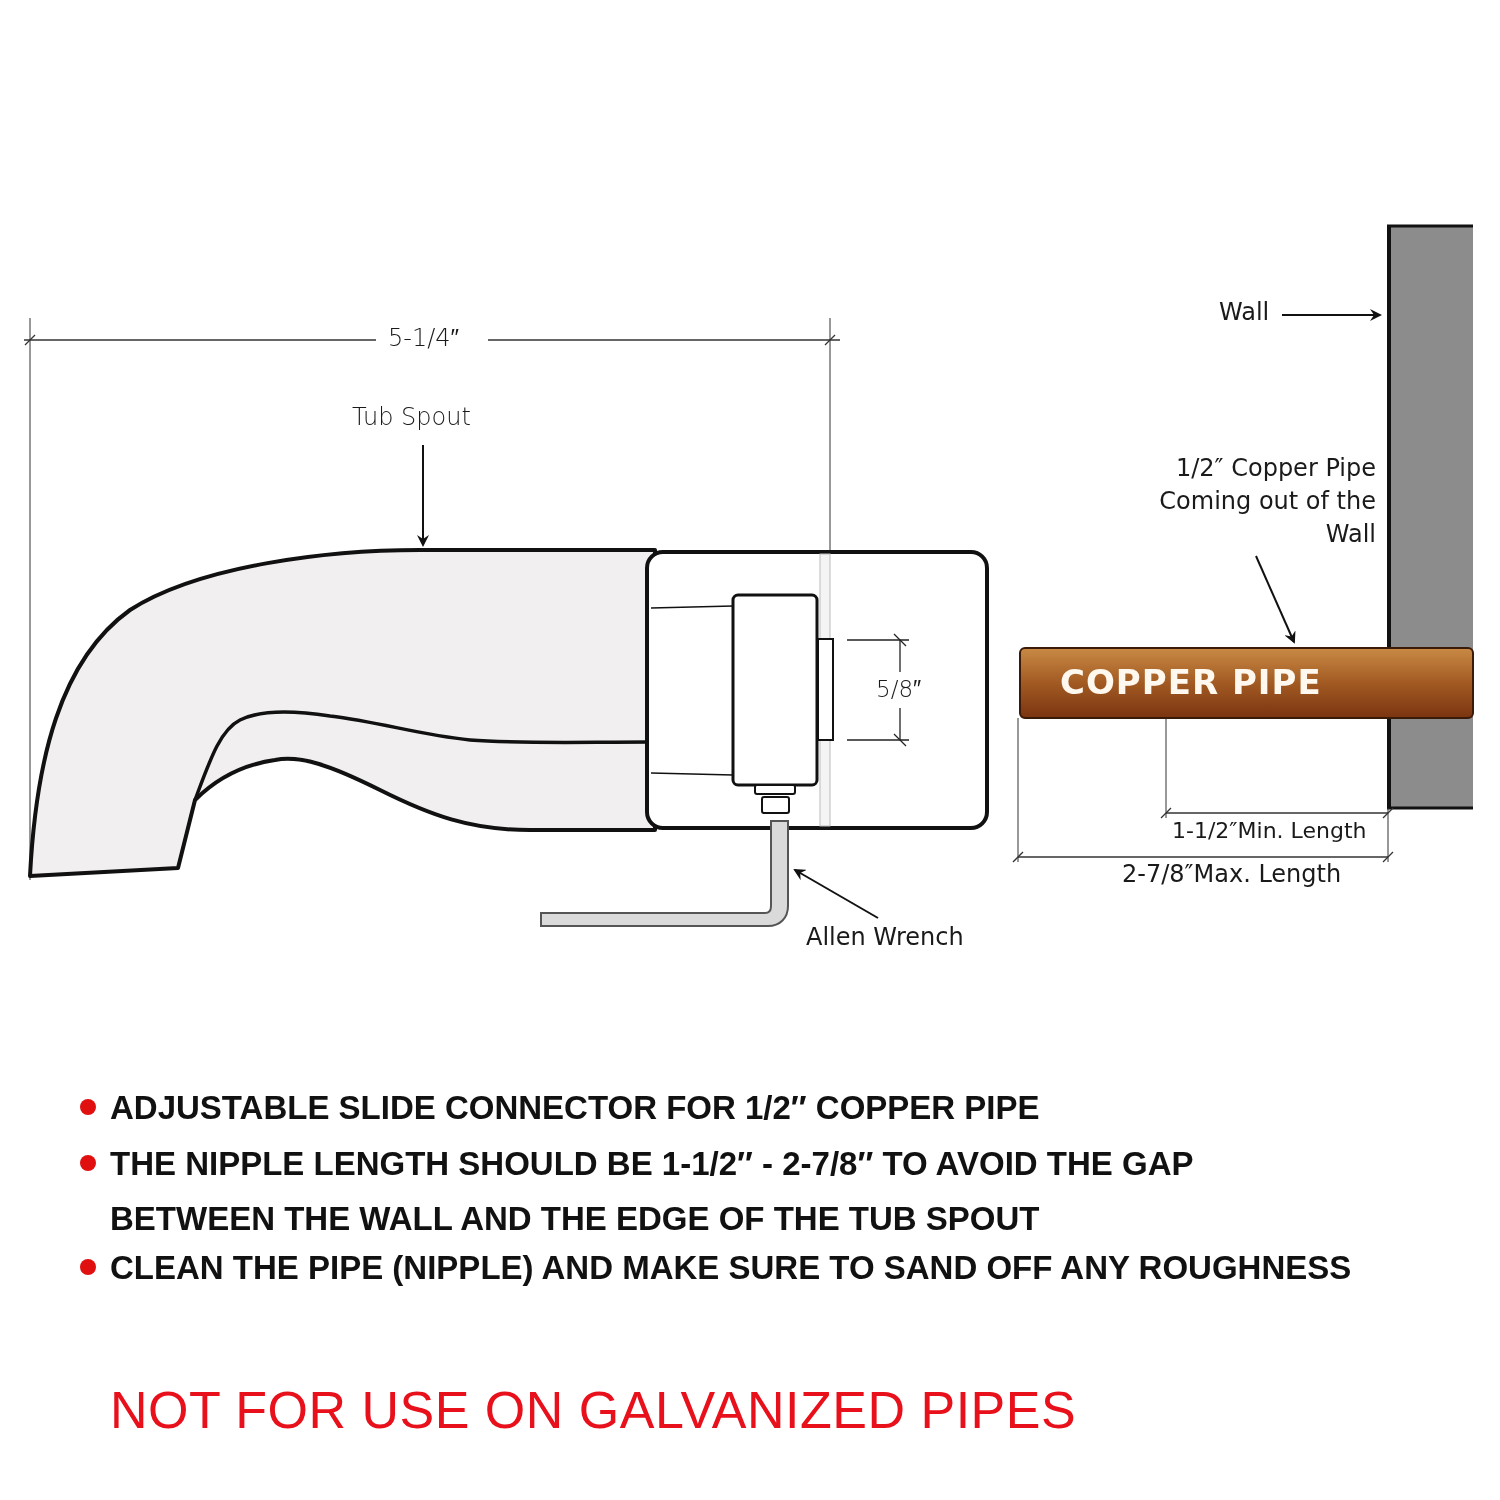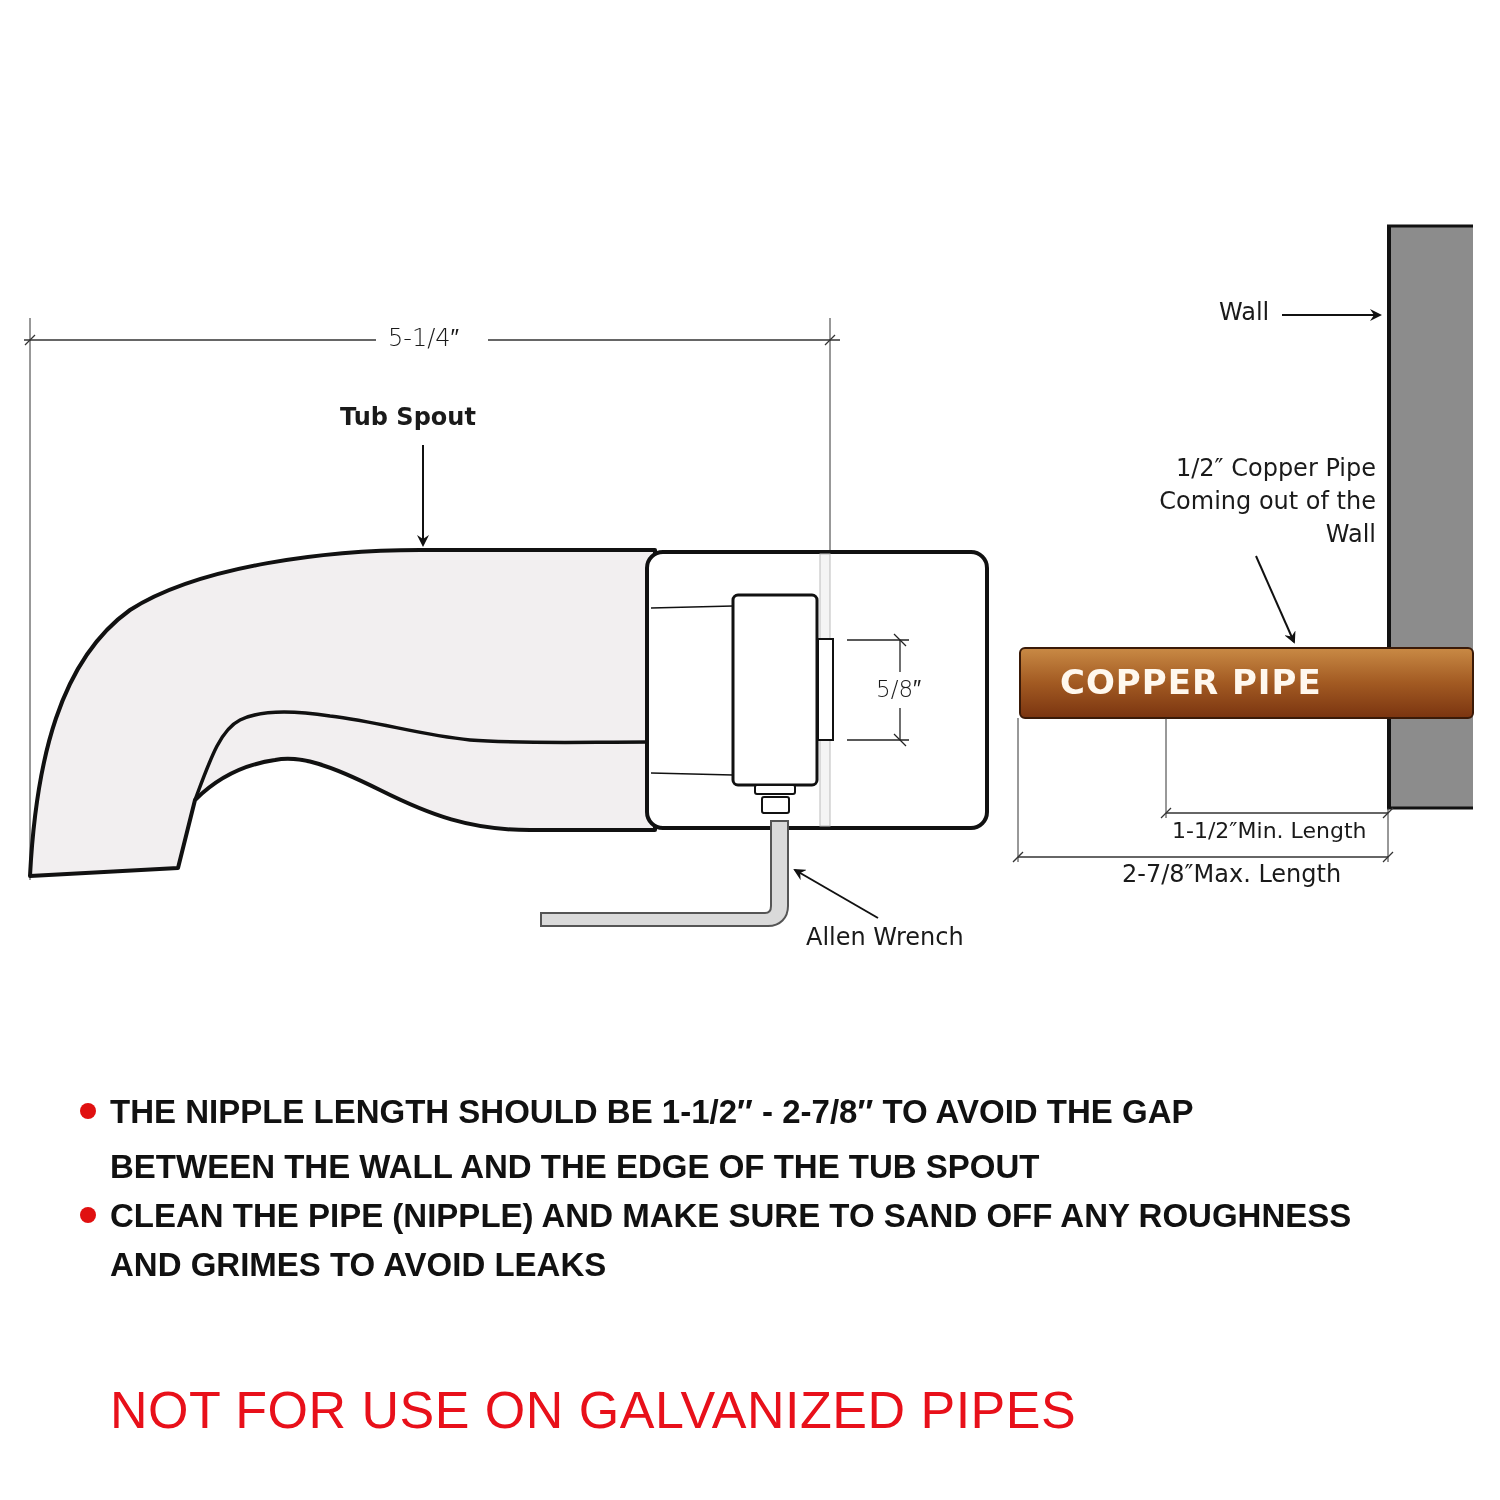--- a/index.html
+++ b/index.html
@@ -93,44 +93,45 @@
       <line x1="1161" y1="818" x2="1171" y2="808" stroke="#333" stroke-width="1.3"></line>
       <line x1="1383" y1="818" x2="1393" y2="808" stroke="#333" stroke-width="1.3"></line>
       <line x1="1018" y1="857" x2="1388" y2="857" stroke="#333" stroke-width="1.3"></line>
       <line x1="1013" y1="862" x2="1023" y2="852" stroke="#333" stroke-width="1.3"></line>
       <line x1="1383" y1="862" x2="1393" y2="852" stroke="#333" stroke-width="1.3"></line>
     </g>
   </svg>
 
   
   <div class="lbl dim" style="left:388px; top:324px;text-align:right;">5-1/4″</div>
-  <div class="lbl dim" style="left:340px; top:403px;font-weight:bold;">Tub Spout</div>
+  <div class="lbl dim" style="left:352px; top:403px;">Tub Spout</div>
   <div class="lbl dim" style="left:876px; top:676px; font-size:23px;">5/8″</div>
   <div class="lbl" style="left:806px; top:923px; font-size:24px;">Allen Wrench</div>
   <div class="lbl" style="left:1219px; top:298px; font-size:24px;">Wall</div>
   <div class="lbl callout" style="left:1120px; top:452px; width:256px;">
     <div>1/2″ Copper Pipe</div>
     <div>Coming out of the</div>
     <div>Wall</div>
   </div>
   <div class="pipe-text">COPPER PIPE</div>
   <div class="lbl" style="left:1172px; top:818px; font-size:22px;">1-1/2″Min. Length</div>
   <div class="lbl" style="left:1114px; top:860px; font-size:24px;margin-left:8px;">2-7/8″Max. Length</div>
 </div>
 
 <div class="notes">
+  <div class="note">
+    <span class="bullet"></span>
+    <span>ADJUSTABLE SLIDE CONNECTOR FOR 1/2″ COPPER PIPE</span>
+  </div>
   <div class="note" style="margin-top:4px;">
     <span class="bullet"></span>
     <span>THE NIPPLE LENGTH SHOULD BE 1-1/2″ - 2-7/8″ TO AVOID THE GAP</span>
   </div>
   <div class="note cont" style="margin-top:6px;">
     <span>BETWEEN THE WALL AND THE EDGE OF THE TUB SPOUT</span>
   </div>
   <div class="note">
     <span class="bullet"></span>
     <span>CLEAN THE PIPE (NIPPLE) AND MAKE SURE TO SAND OFF ANY ROUGHNESS</span>
   </div>
-  <div class="note cont">
-    <span>AND GRIMES TO AVOID LEAKS</span>
-  </div>
 </div>
 
 <div class="warning">NOT FOR USE ON GALVANIZED PIPES</div>
 
 </body></html>

